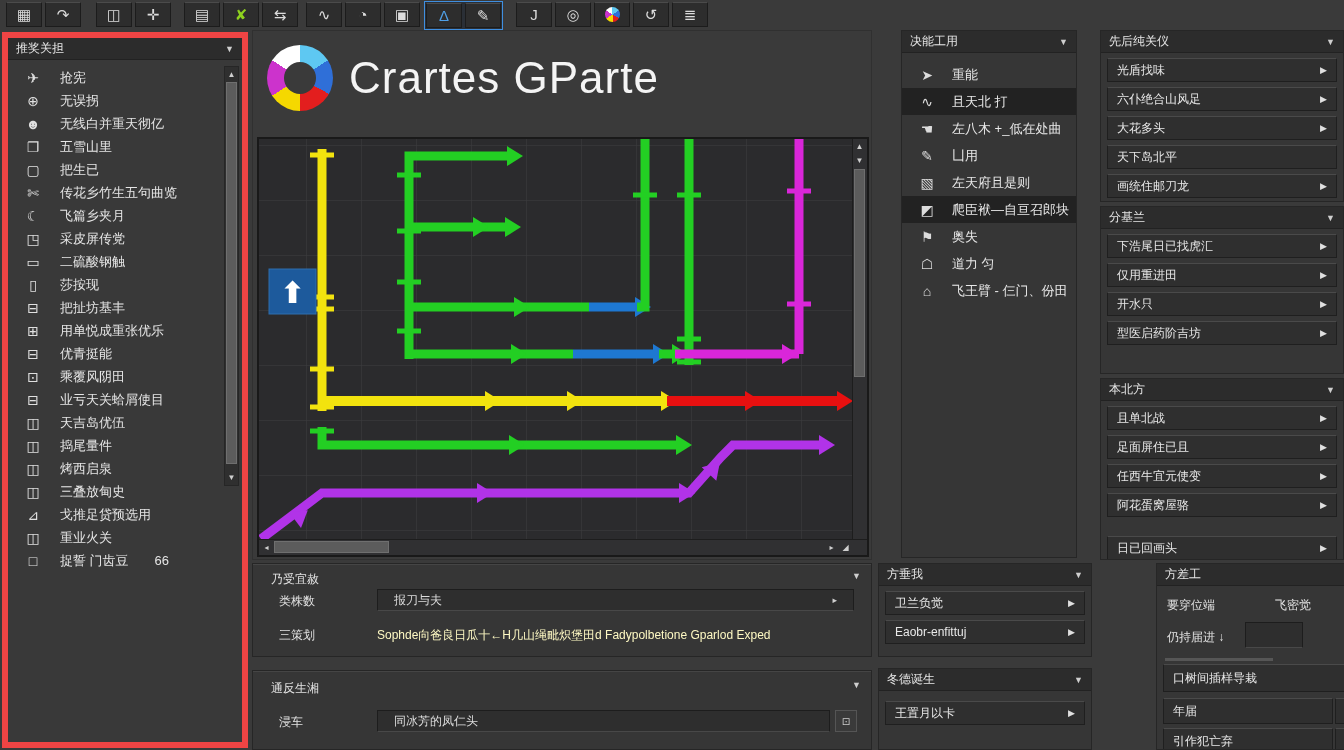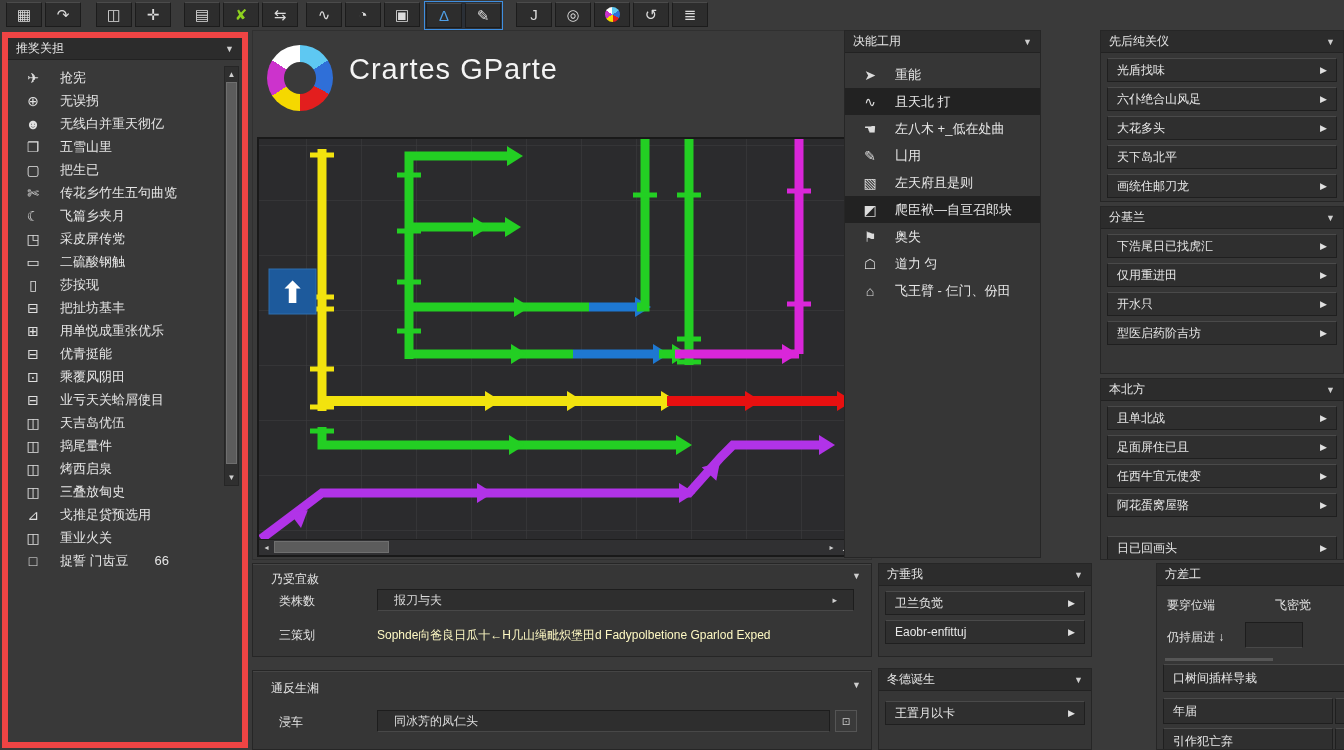--- a/index.html
+++ b/index.html
@@ -34,21 +34,21 @@
   .sicon { width:26px; text-align:center; margin:0 14px 0 12px; font-size:14px; color:#e0e0e0; }
   #side-scroll { position:absolute; right:3px; top:28px; width:15px; height:420px; background:#2f2f2f; border:1px solid #262626; }
   .sb-thumb { position:absolute; left:1px; width:11px; background:#5c5c5c; border:1px solid #6f6f6f; }
   .sb-arrow { position:absolute; left:0; width:13px; height:13px; font-size:8px; color:#cfcfcf; text-align:center; line-height:13px; }
 
   
   #center { left:252px; top:30px; width:620px; height:530px; background:#3a3a3a; border:1px solid #303030; }
   #logo { position:absolute; left:14px; top:14px; width:66px; height:66px; border-radius:50%;
     background:conic-gradient(#5ec8f2 0 16%,#2f6fd8 16% 33%,#e31e1e 33% 50%,#f5d800 50% 66%,#cc33cc 66% 84%,#ffffff 84% 100%); }
   #logo:after { content:""; position:absolute; left:17px; top:17px; width:32px; height:32px; border-radius:50%; background:#3a3a3a; }
-  #app-title { position:absolute; left:96px; top:22px; font-size:29px; color:#f4f4f4; letter-spacing:1px; }
+  #app-title { position:absolute; left:96px; top:22px; font-size:44px; color:#f4f4f4; letter-spacing:1px; }
   #canvas-wrap { position:absolute; left:4px; top:106px; width:612px; height:420px; background:#2b2b2d; border:2px solid #191919; }
   #pipes { position:absolute; left:0; top:0; }
   #vscroll { position:absolute; right:0; top:0; width:15px; height:402px; background:#303032; border-left:1px solid #1d1d1d; }
   #hscroll { position:absolute; left:0; bottom:0; width:608px; height:16px; background:#303032; border-top:1px solid #1d1d1d; }
 
   
   .flabel { position:absolute; font-size:12px; color:#e2e2e2; }
   .inp { position:absolute; background:#2e2e2e; border:1px solid #1d1d1d; border-bottom-color:#484848;
     color:#dddddd; font-size:12px; display:flex; align-items:center; padding:0 16px; }
   .inp .car { margin-left:auto; }
@@ -353,21 +353,21 @@
     </div>
     <div id="hscroll">
       <div class="sb-arrow" style="left:1px;top:1px">◂</div>
       <div class="sb-thumb" style="left:15px;top:1px;height:12px;width:115px"></div>
       <div class="sb-arrow" style="left:566px;top:1px">▸</div>
       <div class="sb-arrow" style="left:580px;top:1px">◢</div>
     </div>
   </div>
 </div>
 
-<div class="panel" style="left:844px;top:30px;width:197px;height:528px">
+<div class="panel" style="left:901px;top:30px;width:176px;height:528px">
   <div class="phead">
     <span>决能工用</span>
     <span class="car">▼</span>
   </div>
   <div style="padding-top:8px">
       <div class="m1row">
         <span class="m1icon">➤</span>
         <span>重能</span>
       </div>
       <div class="m1row sel">

